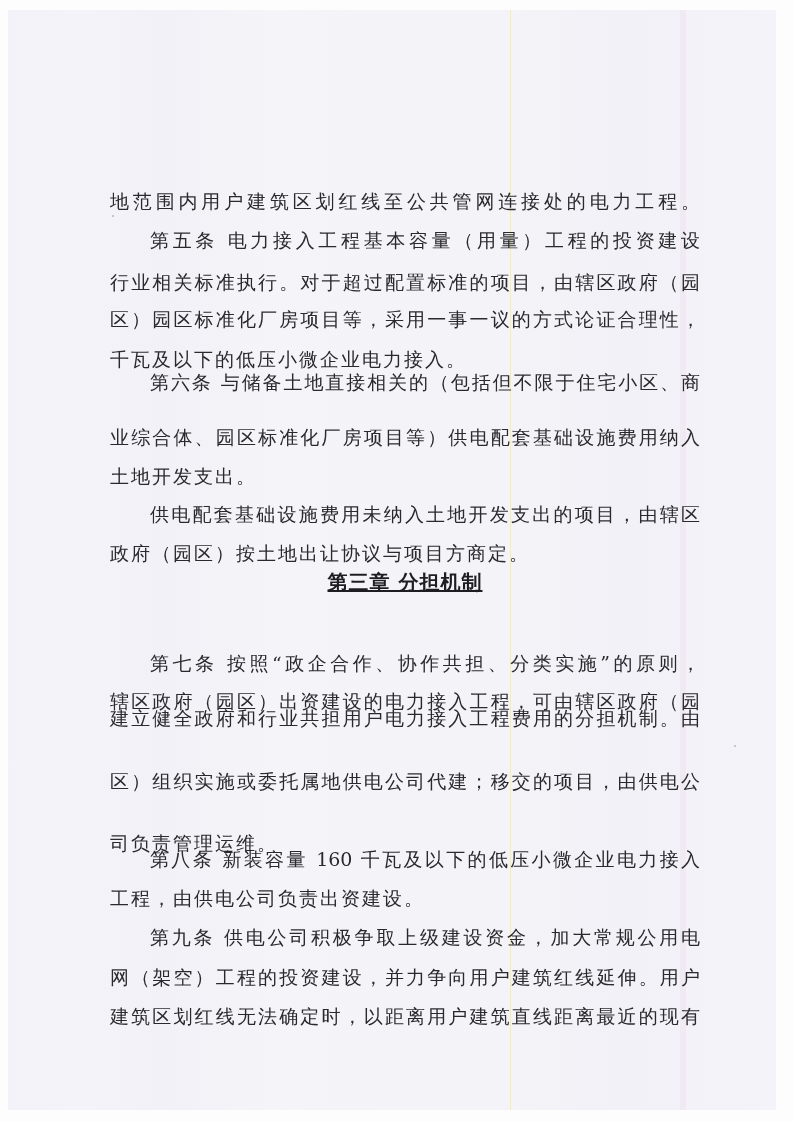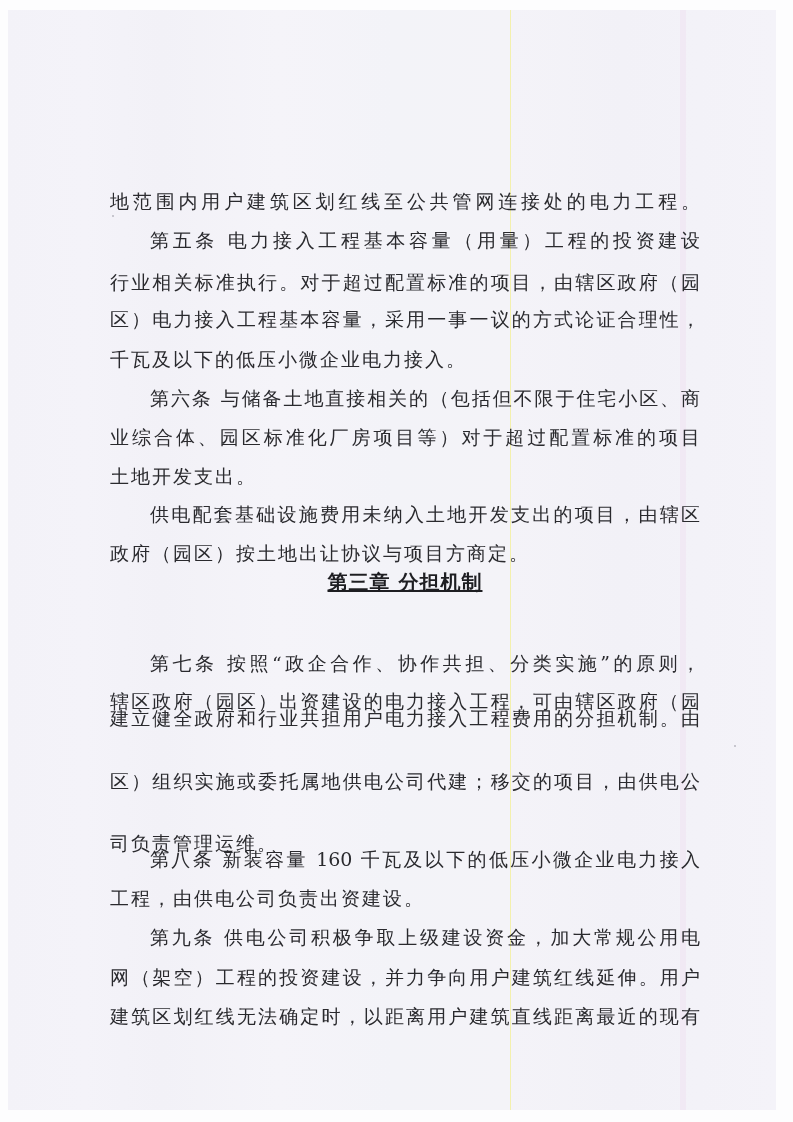--- a/index.html
+++ b/index.html
@@ -93,24 +93,24 @@
 <body>
 
 <div class="page"></div>
 <div class="scan-line-yellow"></div>
 <div class="scan-strip-pink"></div>
 
 <div class="content">
   <div class="line justify" style="top:148px;">地范围内用户建筑区划红线至公共管网连接处的电力工程。</div>
   <div class="line justify indent" style="top:187px;">第五条 电力接入工程基本容量（用量）工程的投资建设</div>
   <div class="line justify" style="top:229px;">行业相关标准执行。对于超过配置标准的项目，由辖区政府（园</div>
-  <div class="line justify" style="top:266px;">区）电力接入工程基本容量，采用一事一议的方式论证合理性，</div>
+  <div class="line justify" style="top:266px;">区）园区标准化厂房项目等，采用一事一议的方式论证合理性，</div>
   <div class="line" style="top:306px;">千瓦及以下的低压小微企业电力接入。</div>
-  <div class="line justify indent" style="top:345px;">第六条 与储备土地直接相关的（包括但不限于住宅小区、商</div>
-  <div class="line justify" style="top:384px;">业综合体、园区标准化厂房项目等）对于超过配置标准的项目</div>
+  <div class="line justify indent" style="top:329px;">第六条 与储备土地直接相关的（包括但不限于住宅小区、商</div>
+  <div class="line justify" style="top:384px;">业综合体、园区标准化厂房项目等）供电配套基础设施费用纳入</div>
   <div class="line" style="top:423px;">土地开发支出。</div>
   <div class="line justify indent" style="top:461px;">供电配套基础设施费用未纳入土地开发支出的项目，由辖区</div>
   <div class="line" style="top:500px;">政府（园区）按土地出让协议与项目方商定。</div>
 
   <div class="heading" style="top:570px;">第三章 分担机制</div>
 
   <div class="line justify indent" style="top:610px;">第七条 按照“政企合作、协作共担、分类实施”的原则，</div>
   <div class="line justify" style="top:665px;">建立健全政府和行业共担用户电力接入工程费用的分担机制。由</div>
   <div class="line justify" style="top:648px;">辖区政府（园区）出资建设的电力接入工程，可由辖区政府（园</div>
   <div class="line justify" style="top:728px;">区）组织实施或委托属地供电公司代建；移交的项目，由供电公</div>

